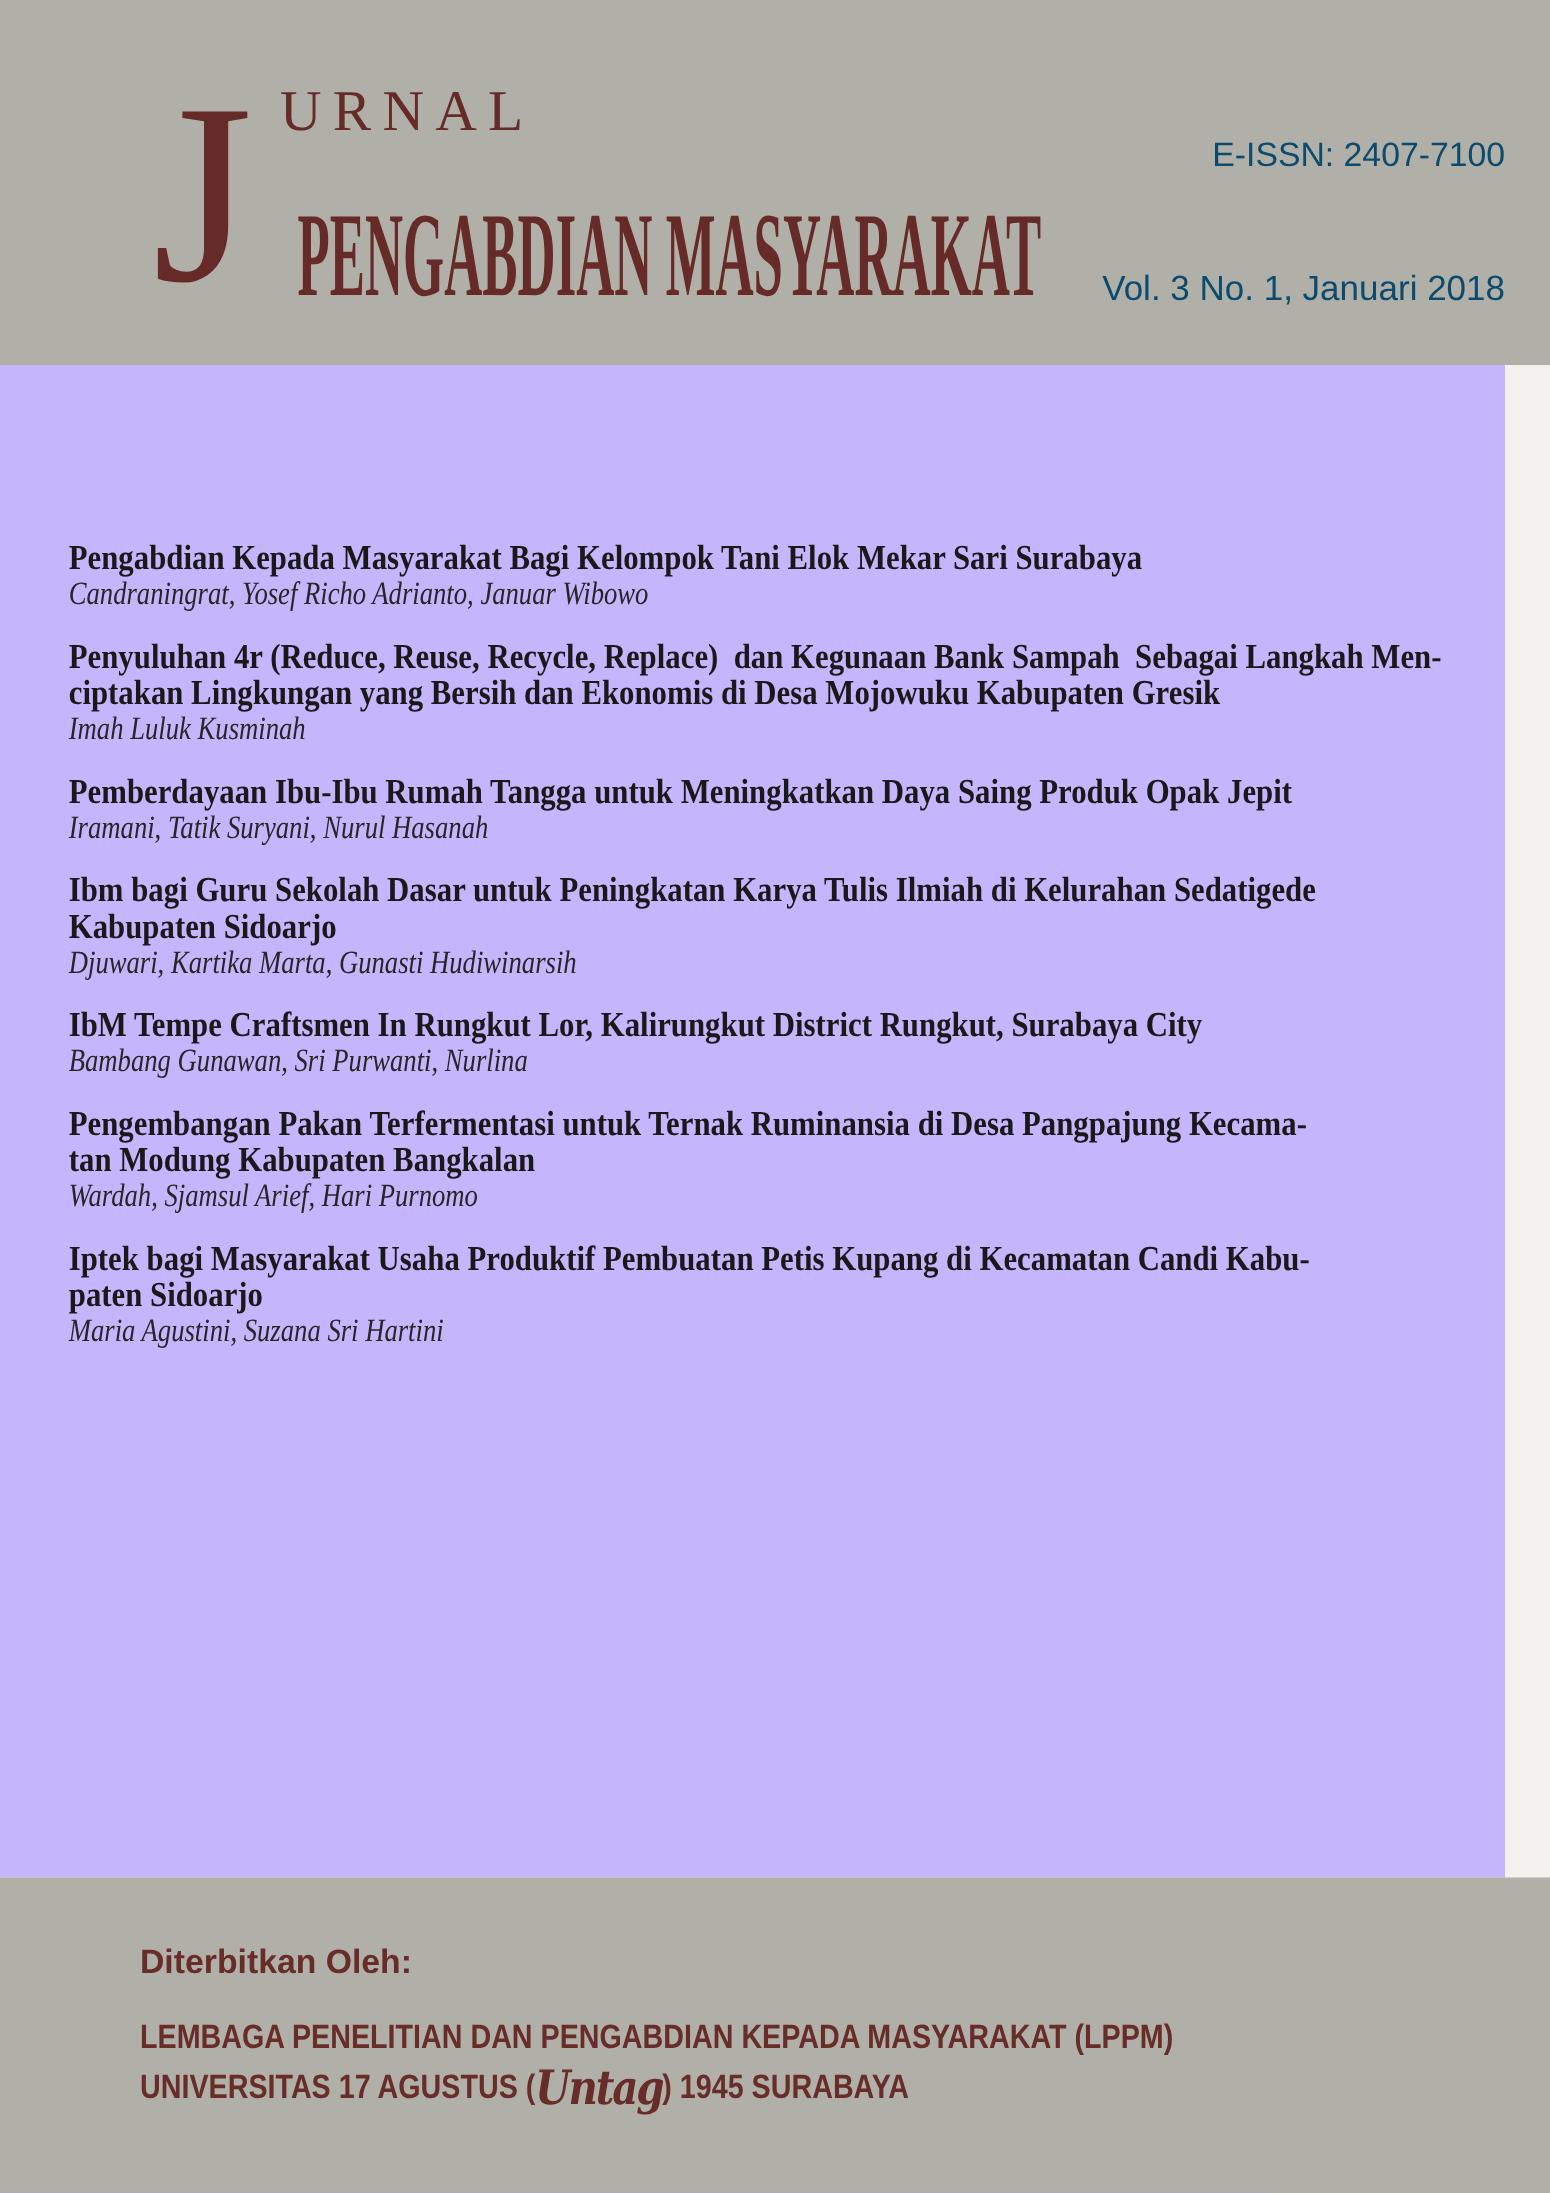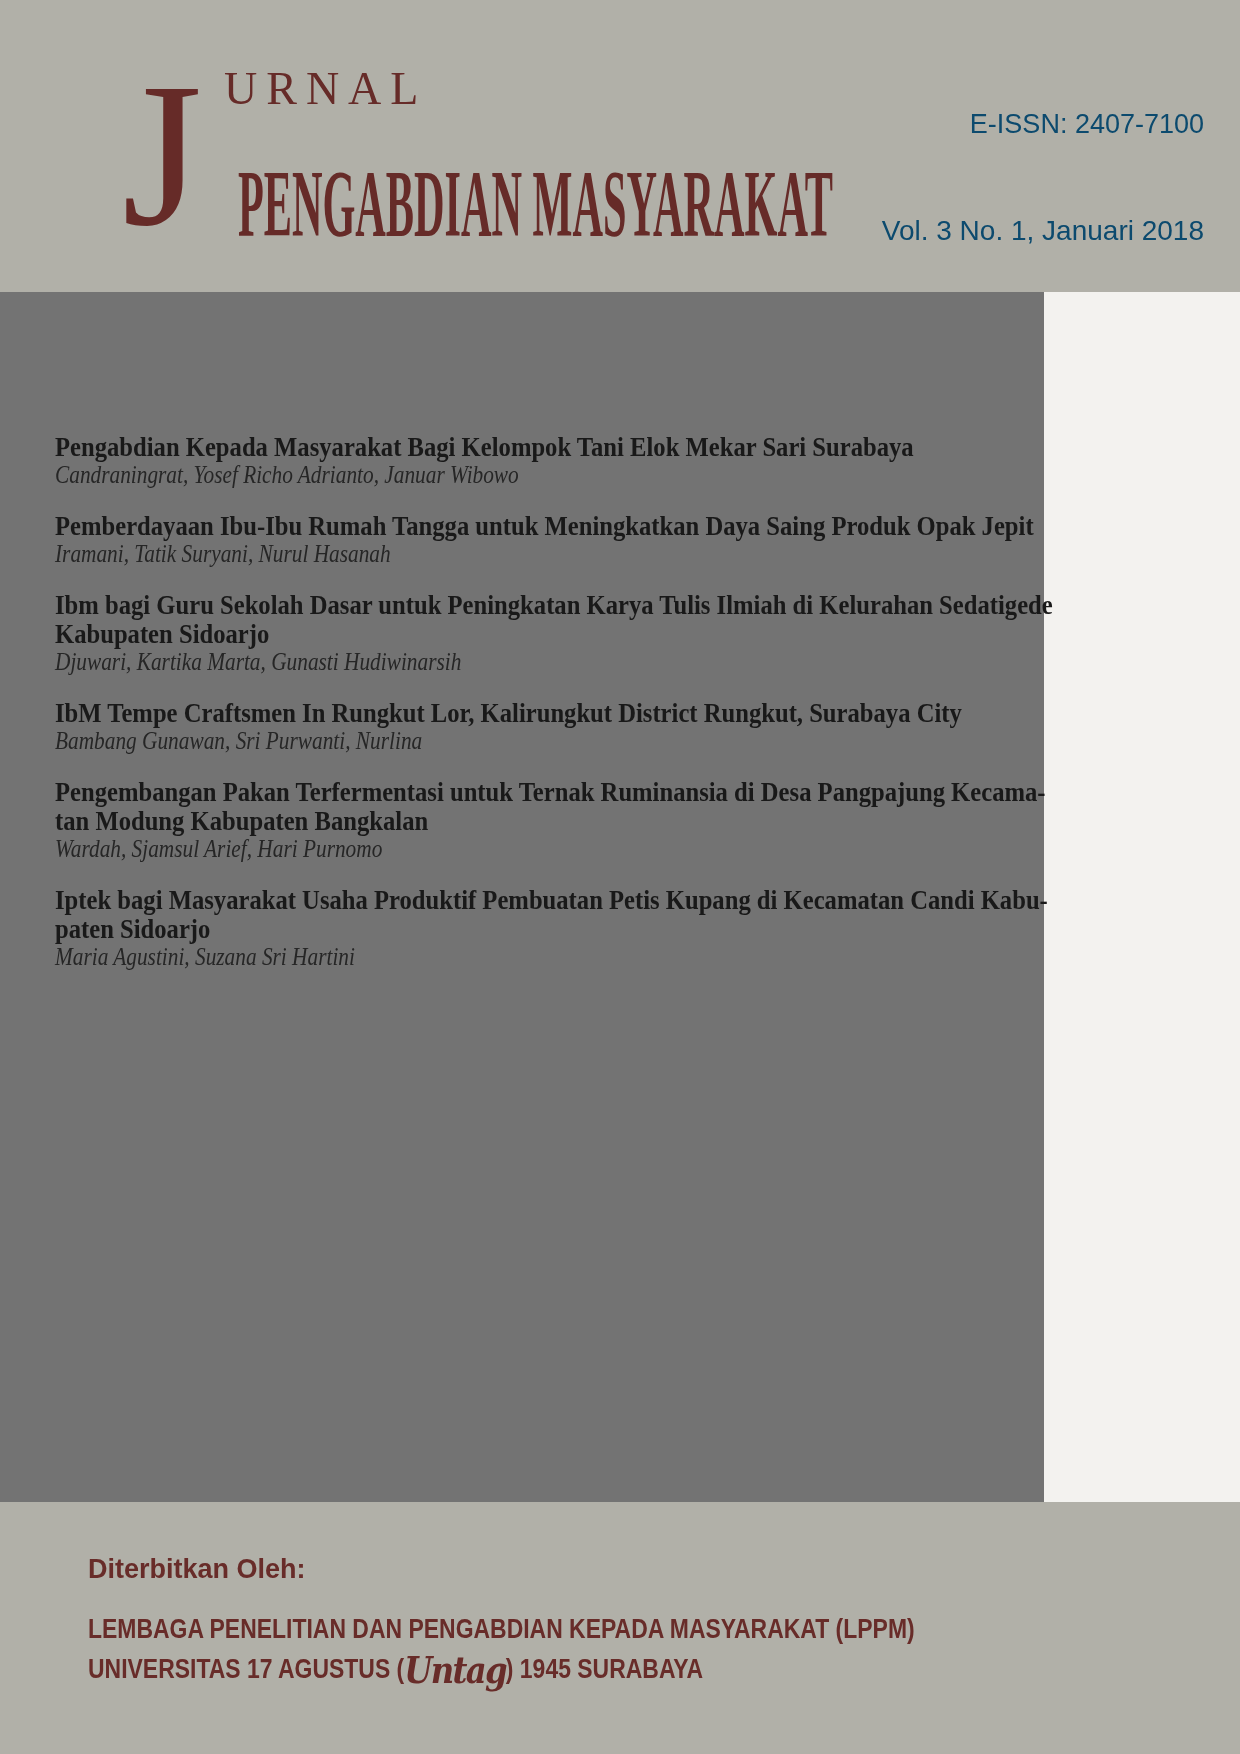--- a/index.html
+++ b/index.html
@@ -31,36 +31,36 @@
     font-family:"Liberation Serif", serif;
   }
   .issn-block {
     position:absolute; top:42px; right:36px; text-align:right;
     font-family:"Liberation Sans", sans-serif; font-weight:400;
     font-size:27px; line-height:33px; color:#0c4a6e; white-space:pre;
   }
   .issn-block .vol { margin-top:7px; font-size:28px; }
   
   .content {
-    position:absolute; top:292px; left:0; width:1044px; height:1210px;
-    background:#737373; padding:140px 40px 0 55px;
+    position:absolute; top:292px; left:0; width:1204px; height:1210px;
+    background:#c4b5fd; padding:140px 40px 0 55px;
   }
   .entry { margin-bottom:22px; }
   .entry-title {
     font-weight:700; font-size:28px; line-height:29px; color:#191919;
     white-space:pre; transform:scaleX(0.88); transform-origin:0 0;
   }
   .entry-authors {
     font-style:italic; font-size:26px; line-height:28px; color:#262626;
     white-space:pre; transform:scaleX(0.82); transform-origin:0 0;
   }
   
   .footer {
     position:absolute; top:1502px; left:0; width:1240px; height:252px;
-    padding:50px 0 0 88px;
+    padding:50px 0 0 112px;
     font-family:"Liberation Sans", sans-serif; font-weight:700; color:#682c29;
   }
   .pub-label { font-size:27px; line-height:34px; }
   .pub-line1 {
     margin-top:24px; font-size:27px; line-height:38px;
     white-space:pre; transform:scaleX(0.85); transform-origin:0 50%;
   }
   .pub-line2 {
     font-size:27px; line-height:38px; margin-top:2px;
     white-space:pre; transform:scaleX(0.85); transform-origin:0 50%;
@@ -88,20 +88,25 @@
   </header>
 
   <main class="content">
 
     <article class="entry">
       <div class="entry-title">Pengabdian Kepada Masyarakat Bagi Kelompok Tani Elok Mekar Sari Surabaya</div>
       <div class="entry-authors">Candraningrat, Yosef Richo Adrianto, Januar Wibowo</div>
     </article>
 
 
+    <article class="entry">
+      <div class="entry-title">Penyuluhan 4r (Reduce, Reuse, Recycle, Replace)  dan Kegunaan Bank Sampah  Sebagai Langkah Men-
+ciptakan Lingkungan yang Bersih dan Ekonomis di Desa Mojowuku Kabupaten Gresik</div>
+      <div class="entry-authors">Imah Luluk Kusminah</div>
+    </article>
 
     <article class="entry">
       <div class="entry-title">Pemberdayaan Ibu-Ibu Rumah Tangga untuk Meningkatkan Daya Saing Produk Opak Jepit</div>
       <div class="entry-authors">Iramani, Tatik Suryani, Nurul Hasanah</div>
     </article>
 
     <article class="entry">
       <div class="entry-title">Ibm bagi Guru Sekolah Dasar untuk Peningkatan Karya Tulis Ilmiah di Kelurahan Sedatigede
 Kabupaten Sidoarjo</div>
       <div class="entry-authors">Djuwari, Kartika Marta, Gunasti Hudiwinarsih</div>

